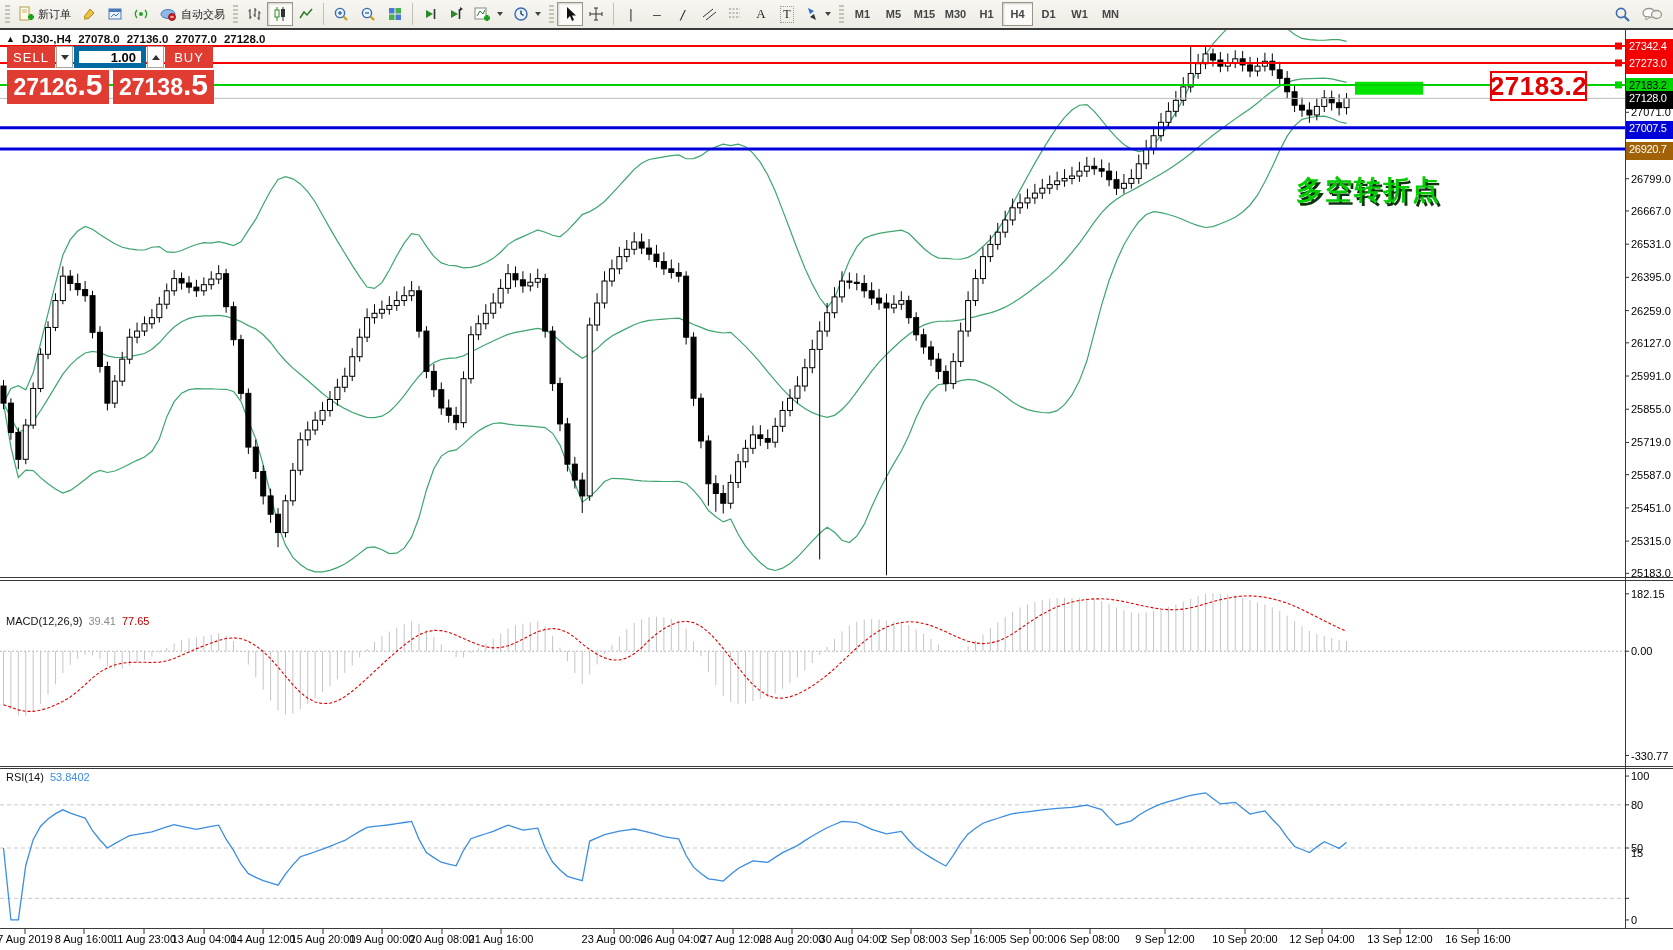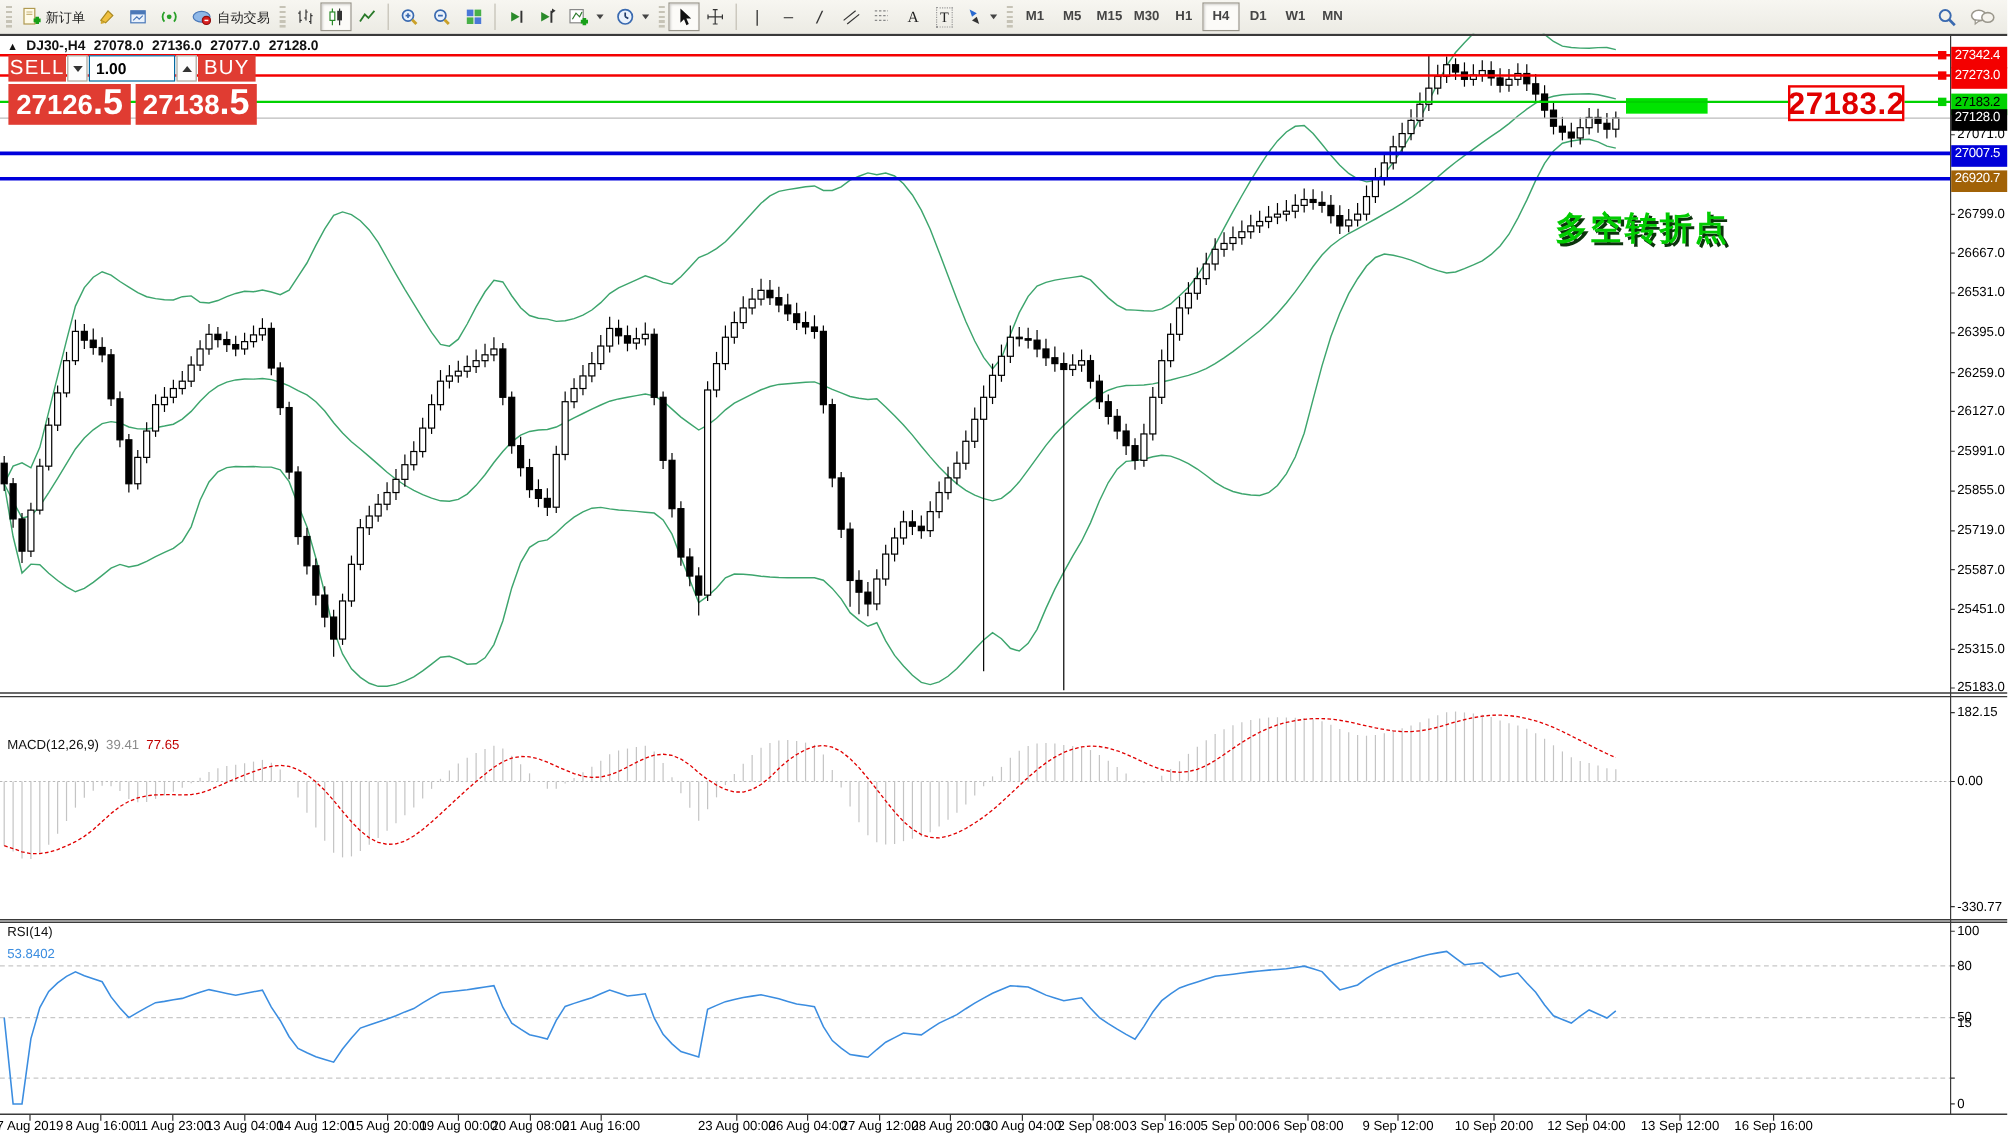--- a/index.html
+++ b/index.html
@@ -24,27 +24,27 @@
   .glyph{font:13px "DejaVu Sans Mono",monospace;color:#333;}
   #tb-right{margin-left:auto;display:flex;align-items:center;padding-right:10px;gap:10px;}
   
   #ohlc{position:absolute;left:6px;top:33px;font:bold 11.5px "Liberation Sans","DejaVu Sans",sans-serif;
     color:#111;z-index:30;display:flex;gap:7px;align-items:center;}
   #ohlc .tri{font-size:9px;}
   .indlabel{position:absolute;left:6px;font:11px "Liberation Sans","DejaVu Sans",sans-serif;color:#111;z-index:30;display:flex;gap:6px;}
   
   #panel{position:absolute;left:7px;top:46px;width:207px;height:59px;z-index:40;font-family:"Liberation Sans","DejaVu Sans",sans-serif;}
   #panel .row1{display:flex;height:22px;gap:1px;}
-  .redbtn{background:#e03c32;color:#fff;font-size:17px;letter-spacing:1px;
+  .redbtn{background:#e03c32;color:#fff;font-size:13px;letter-spacing:1px;
     display:flex;align-items:center;justify-content:center;border:0;}
   #sell-btn,#buy-btn{width:48px;}
   .spin{width:17px;background:#fdfdfd;border:1px solid #a9a69c;display:flex;align-items:center;justify-content:center;}
   .tri-dn{width:0;height:0;border-left:4px solid transparent;border-right:4px solid transparent;border-top:5px solid #333;}
   .tri-up{width:0;height:0;border-left:4px solid transparent;border-right:4px solid transparent;border-bottom:5px solid #333;}
-  #vol{width:72px;border:1px solid #0369a1;font:bold 13px "Liberation Sans",sans-serif;text-align:left;padding:0 5px;}
+  #vol{width:72px;border:5px solid #0369a1;font:bold 13px "Liberation Sans",sans-serif;text-align:right;padding:0 5px;}
   #panel .row2{display:flex;margin-top:2px;height:34px;}
   .pricecell{background:#e03c32;color:#fff;display:flex;align-items:baseline;justify-content:center;}
   #sell-cell{width:102px;margin-right:4px;}
   #buy-cell{width:101px;}
   .pmain{font-size:23px;font-weight:bold;line-height:34px;}
   .pfrac{font-size:30px;font-weight:bold;line-height:30px;}
   
   #overlay{position:absolute;inset:0;z-index:20;pointer-events:none;}
   .badge{position:absolute;left:1626px;width:47px;height:18px;font:11px "Liberation Sans",sans-serif;
     line-height:14px;padding-left:3px;letter-spacing:-0.3px;}
@@ -903,21 +903,21 @@
         <span class="pfrac">.5</span>
       </div>
     </div>
   </div>
 
   <div class="indlabel" id="macd-label" style="top:615px;">
     <span>MACD(12,26,9)</span>
     <span style="color:#8a8a8a;">39.41</span>
     <span style="color:#c00000;">77.65</span>
   </div>
-  <div class="indlabel" id="rsi-label" style="top:771px;flex-direction:column;">
+  <div class="indlabel" id="rsi-label" style="top:771px;">
     <span>RSI(14)</span>
     <span style="color:#3b8de0;">53.8402</span>
   </div>
 
   <div id="bigprice">
       <span>27183.2</span>
     </div>
   <div id="turntext">多空转折点</div>
 
   <div id="overlay">

